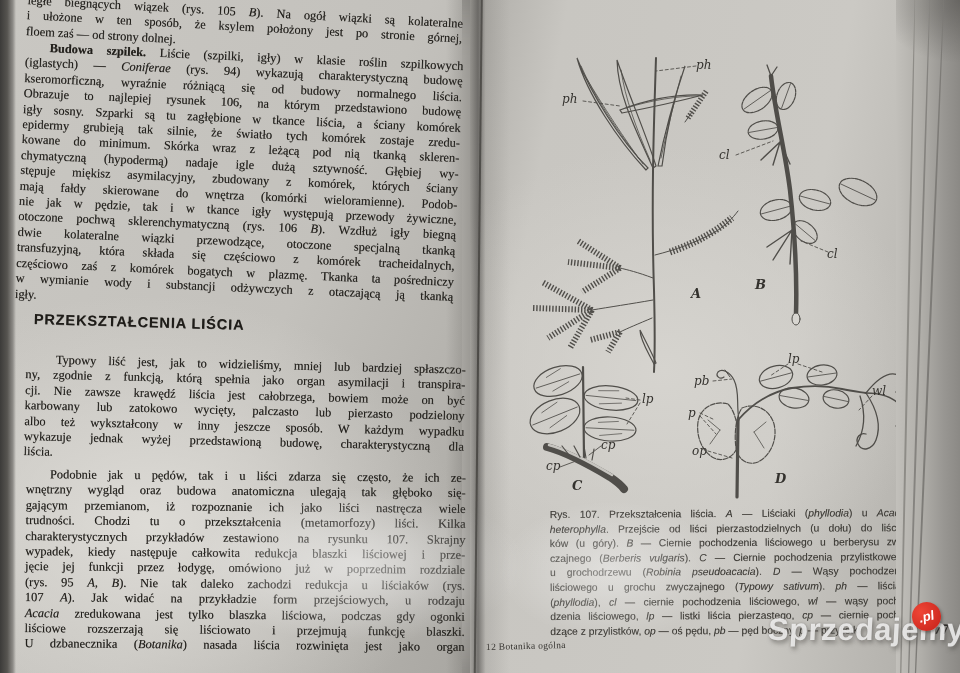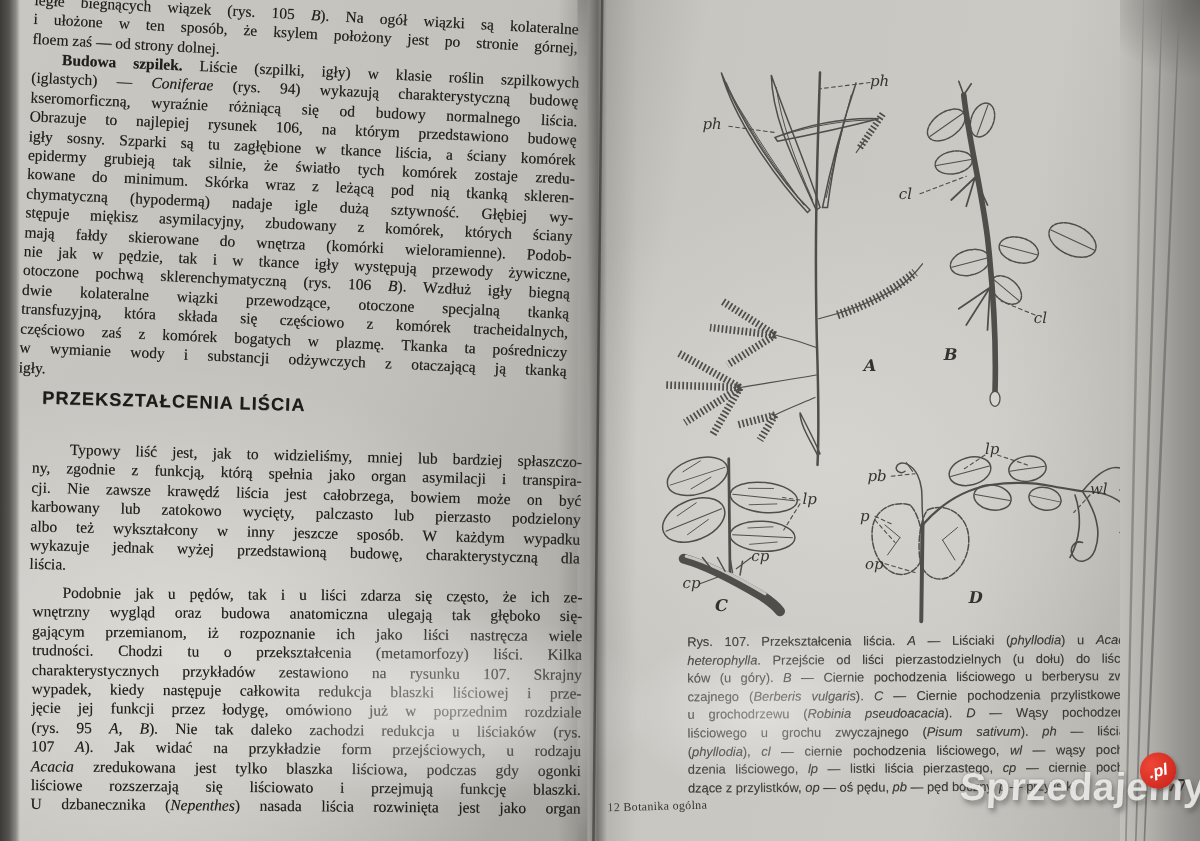--- a/index.html
+++ b/index.html
@@ -118,21 +118,21 @@
         <div class="tline">wnętrzny wygląd oraz budowa anatomiczna ulegają tak głęboko się-</div>
         <div class="tline">gającym przemianom, iż rozpoznanie ich jako liści nastręcza wiele</div>
         <div class="tline">trudności. Chodzi tu o przekształcenia (metamorfozy) liści. Kilka</div>
         <div class="tline">charakterystycznych przykładów zestawiono na rysunku 107. Skrajny</div>
         <div class="tline">wypadek, kiedy następuje całkowita redukcja blaszki liściowej i prze-</div>
         <div class="tline">jęcie jej funkcji przez łodygę, omówiono już w poprzednim rozdziale</div>
         <div class="tline">(rys. 95 <i>A</i>, <i>B</i>). Nie tak daleko zachodzi redukcja u liściaków (rys.</div>
         <div class="tline">107 <i>A</i>). Jak widać na przykładzie form przejściowych, u rodzaju</div>
         <div class="tline"><i>Acacia</i> zredukowana jest tylko blaszka liściowa, podczas gdy ogonki</div>
         <div class="tline">liściowe rozszerzają się liściowato i przejmują funkcję blaszki.</div>
-        <div class="tline">U dzbanecznika (<i>Nepenthes</i>) nasada liścia rozwinięta jest jako organ</div>
+        <div class="tline">U dzbanecznika (<i>Botanika</i>) nasada liścia rozwinięta jest jako organ</div>
       </div>
   </div>
 
   <div class="page-right">
 
     <svg class="fig-svg" width="430" height="505" viewBox="0 0 430 505" fill="none" stroke="#3f3d39" stroke-width="1.2" stroke-linecap="round" opacity="0.88">
 
       <g>
         <path d="M186,58 C184,120 181,200 184,290 C185,330 185,352 184,372" stroke-width="2"></path>
 
@@ -282,21 +282,21 @@
     <span class="figlabel" style="left:318px;top:352px">lp</span>
     <span class="figlabel" style="left:402px;top:384px">wl</span>
     <span class="figlabel figletter" style="left:305px;top:471px">D</span>
 
     <div class="caption">
         <div class="tline">Rys. 107. Przekształcenia liścia. <i>A</i> — Liściaki (<i>phyllodia</i>) u <i>Acacia</i></div>
         <div class="tline"><i>heterophylla</i>. Przejście od liści pierzastodzielnych (u dołu) do liścia-</div>
         <div class="tline">ków (u góry). <i>B</i> — Ciernie pochodzenia liściowego u berberysu zwy-</div>
         <div class="tline">czajnego (<i>Berberis vulgaris</i>). <i>C</i> — Ciernie pochodzenia przylistkowego</div>
         <div class="tline">u grochodrzewu (<i>Robinia pseudoacacia</i>). <i>D</i> — Wąsy pochodzenia</div>
-        <div class="tline">liściowego u grochu zwyczajnego (<i>Pisum sativum</i>). <i>ph</i> — liściaki</div>
+        <div class="tline">liściowego u grochu zwyczajnego (<i>Typowy sativum</i>). <i>ph</i> — liściaki</div>
         <div class="tline">(<i>phyllodia</i>), <i>cl</i> — ciernie pochodzenia liściowego, <i>wl</i> — wąsy pocho-</div>
         <div class="tline">dzenia liściowego, <i>lp</i> — listki liścia pierzastego, <i>cp</i> — ciernie pocho-</div>
         <div class="tline tline-last">dzące z przylistków, <i>op</i> — oś pędu, <i>pb</i> — pęd boczny, <i>p</i> — przylistki</div>
       </div>
     <div class="signature">12 Botanika ogólna</div>
   </div>
 
   <div class="gutter">
       <div class="gutter-line"></div>
     </div>

